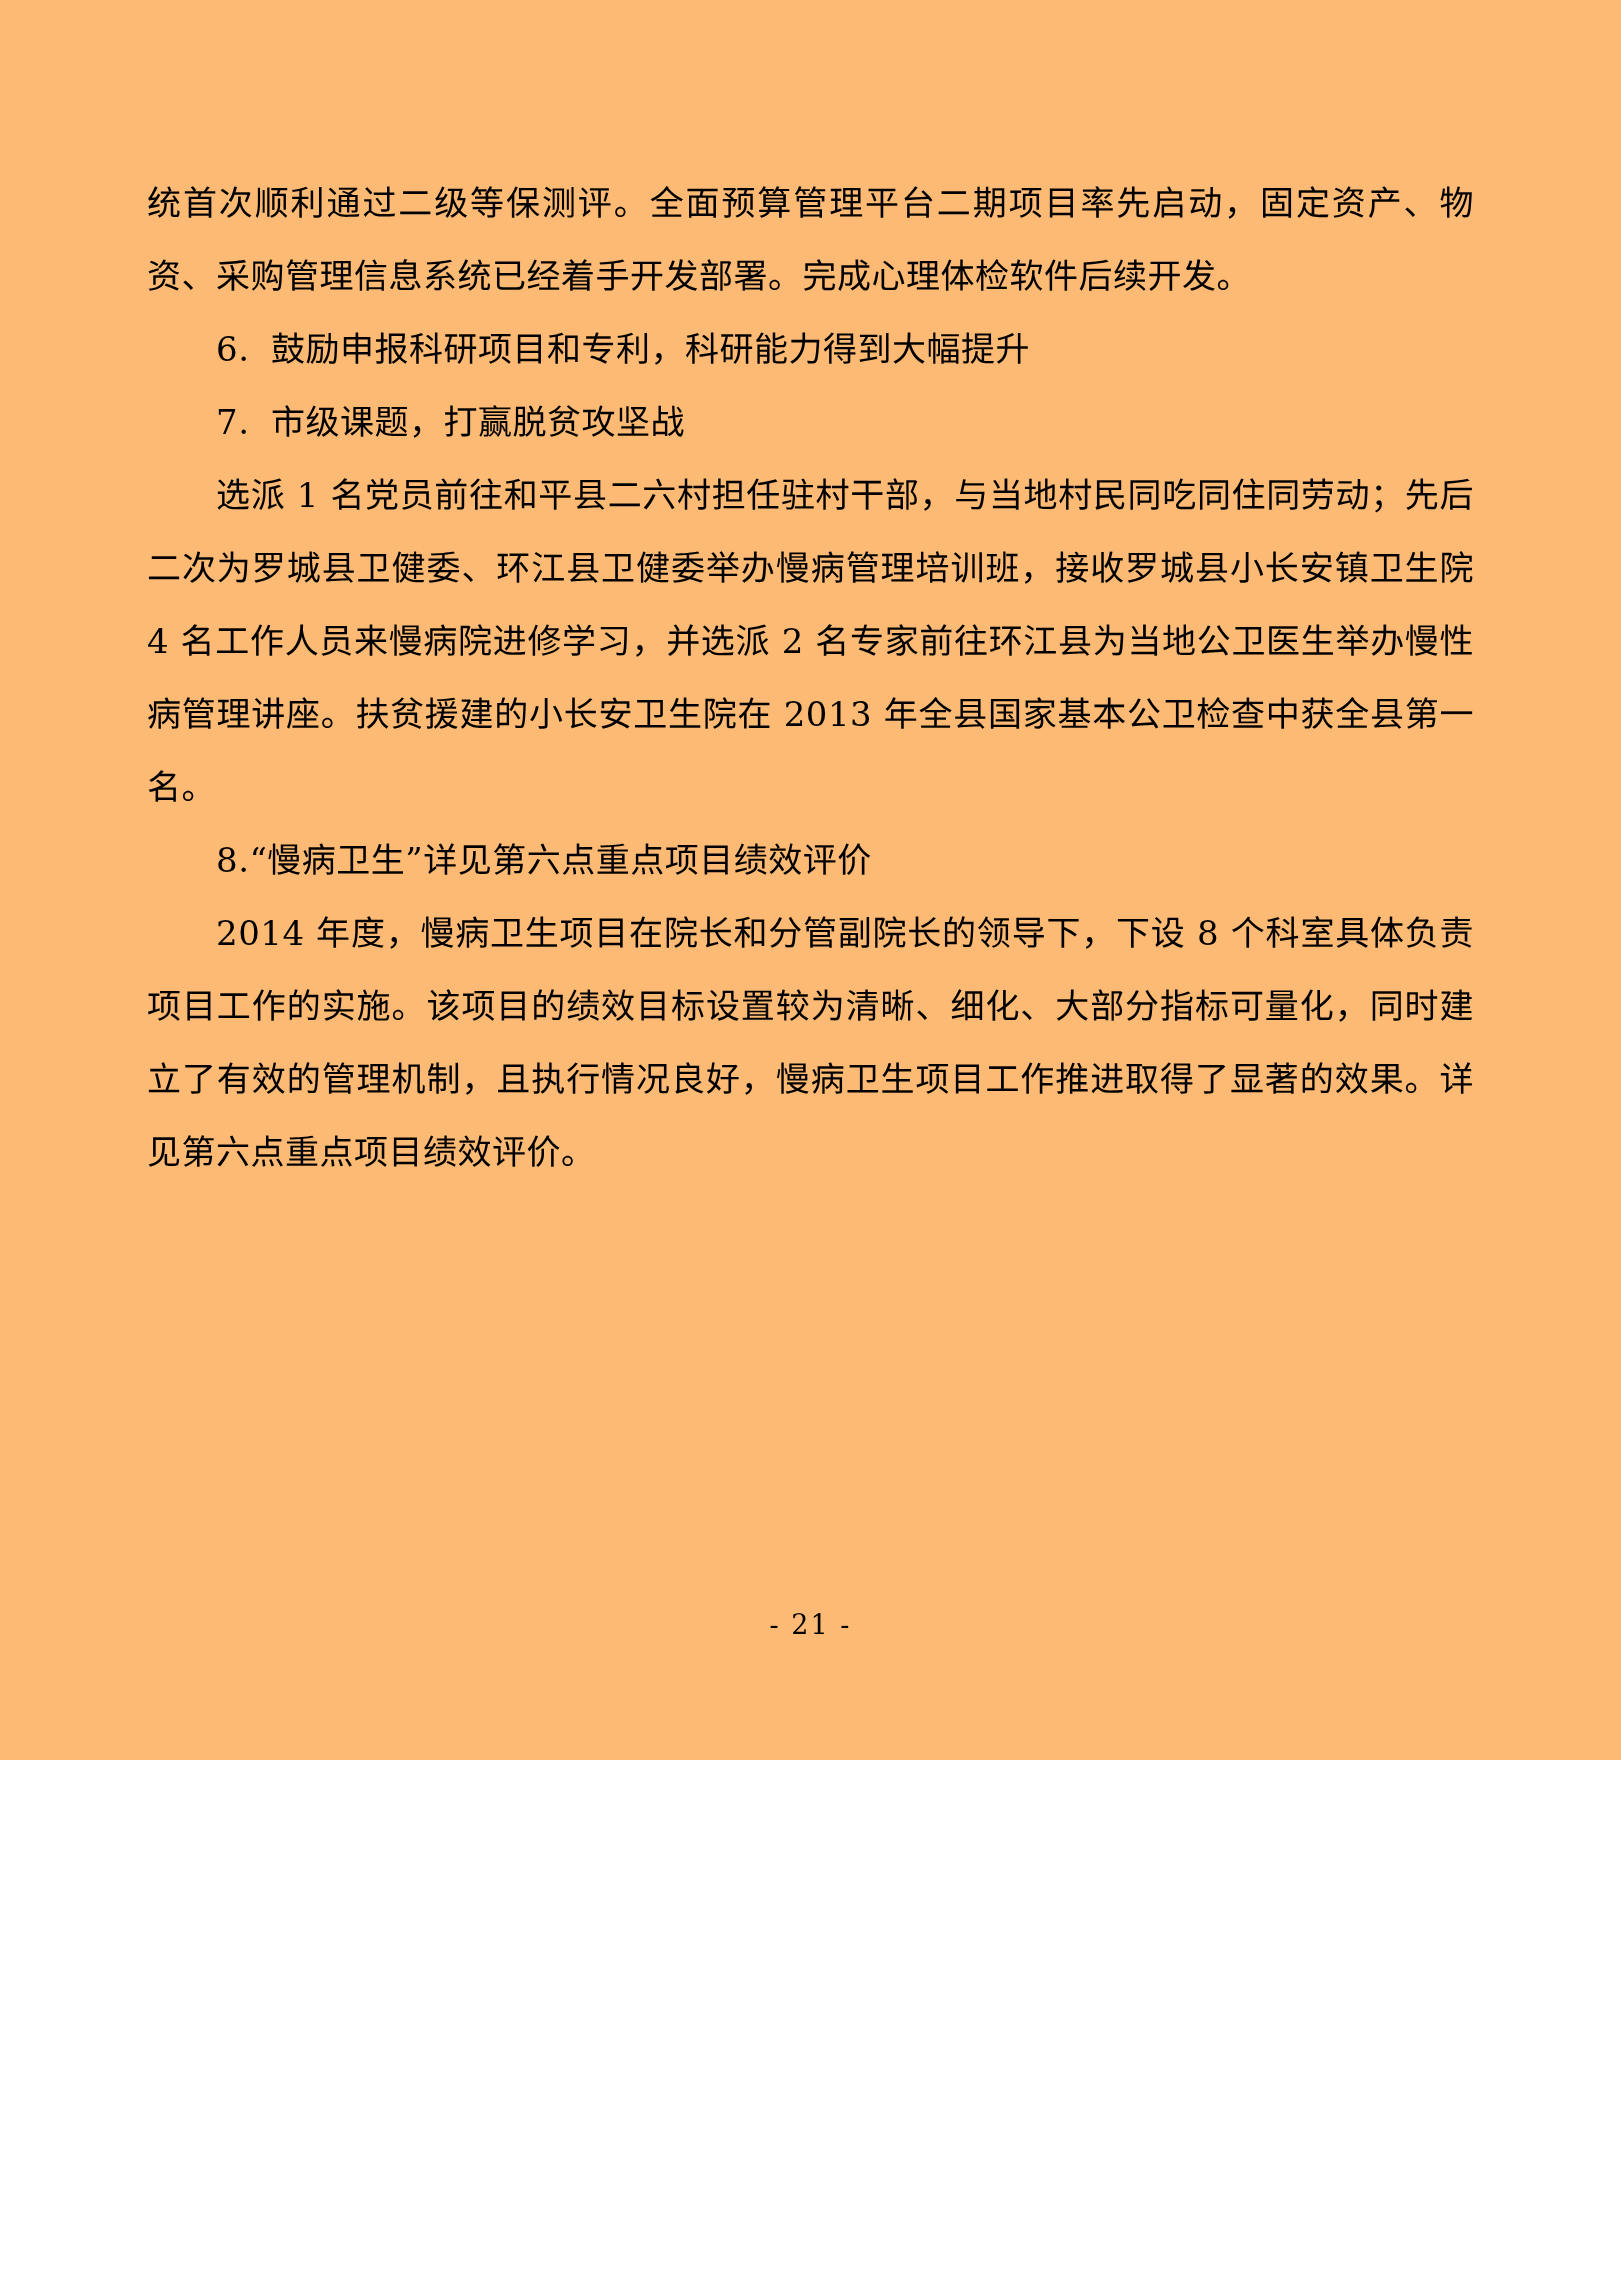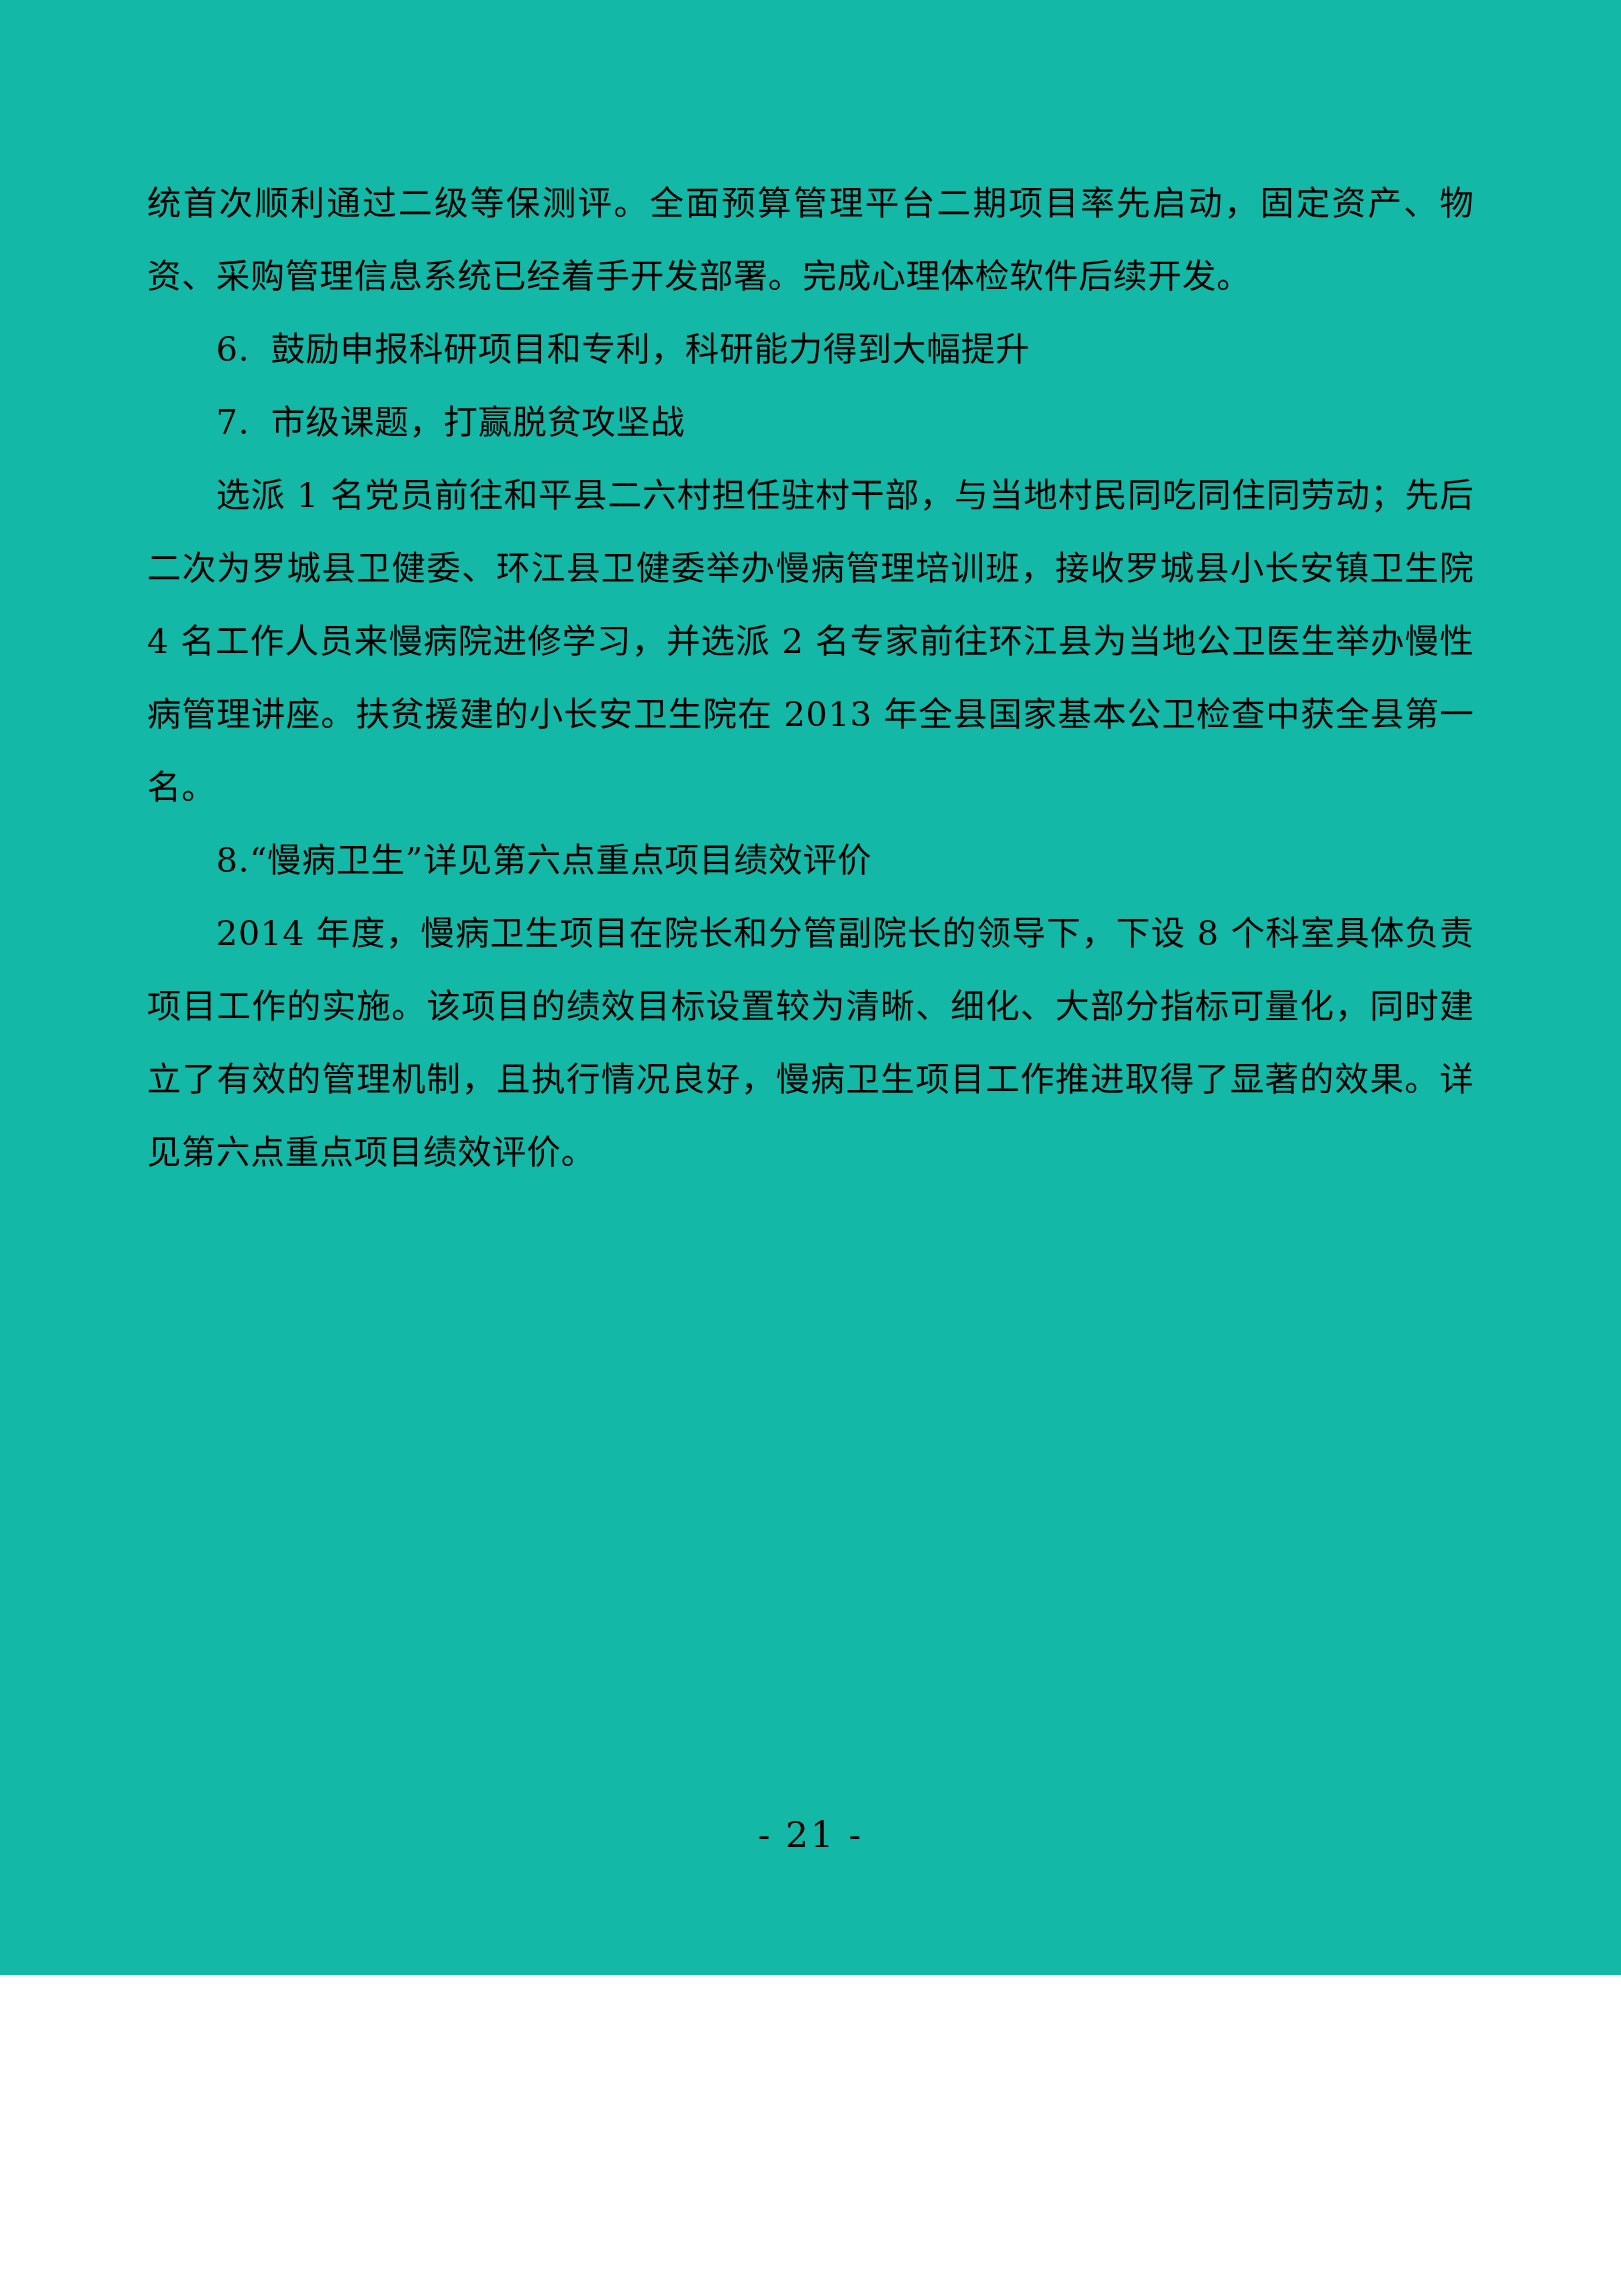--- a/index.html
+++ b/index.html
@@ -3,22 +3,22 @@
 <meta charset="utf-8">
 <style>
   html, body {
     margin: 0;
     padding: 0;
     background: #ffffff;
   }
   .page {
     position: relative;
     width: 1621px;
-    height: 1975px;
-    background: #14b8a6;
+    height: 1760px;
+    background: #fdba74;
     box-sizing: border-box;
     padding: 167px 147px 118px 147px;
     font-family: "DejaVu Serif", "Liberation Serif", serif;
     color: #000000;
     overflow: hidden;
   }
   .body-text {
     font-size: 34px;
     line-height: 73px;
     text-align: justify;
@@ -39,21 +39,21 @@
   .num-gap {
     display: inline-block;
     width: 21.6px;
   }
   .page-number {
     position: absolute;
     left: 0;
     right: 0;
     bottom: 120px;
     text-align: center;
-    font-size: 36px;
+    font-size: 27px;
     font-family: "DejaVu Serif", "Liberation Serif", serif;
     letter-spacing: 2px;
   }
 </style>
 </head>
 <body>
 
 <div class="page">
   <div class="body-text">
 

